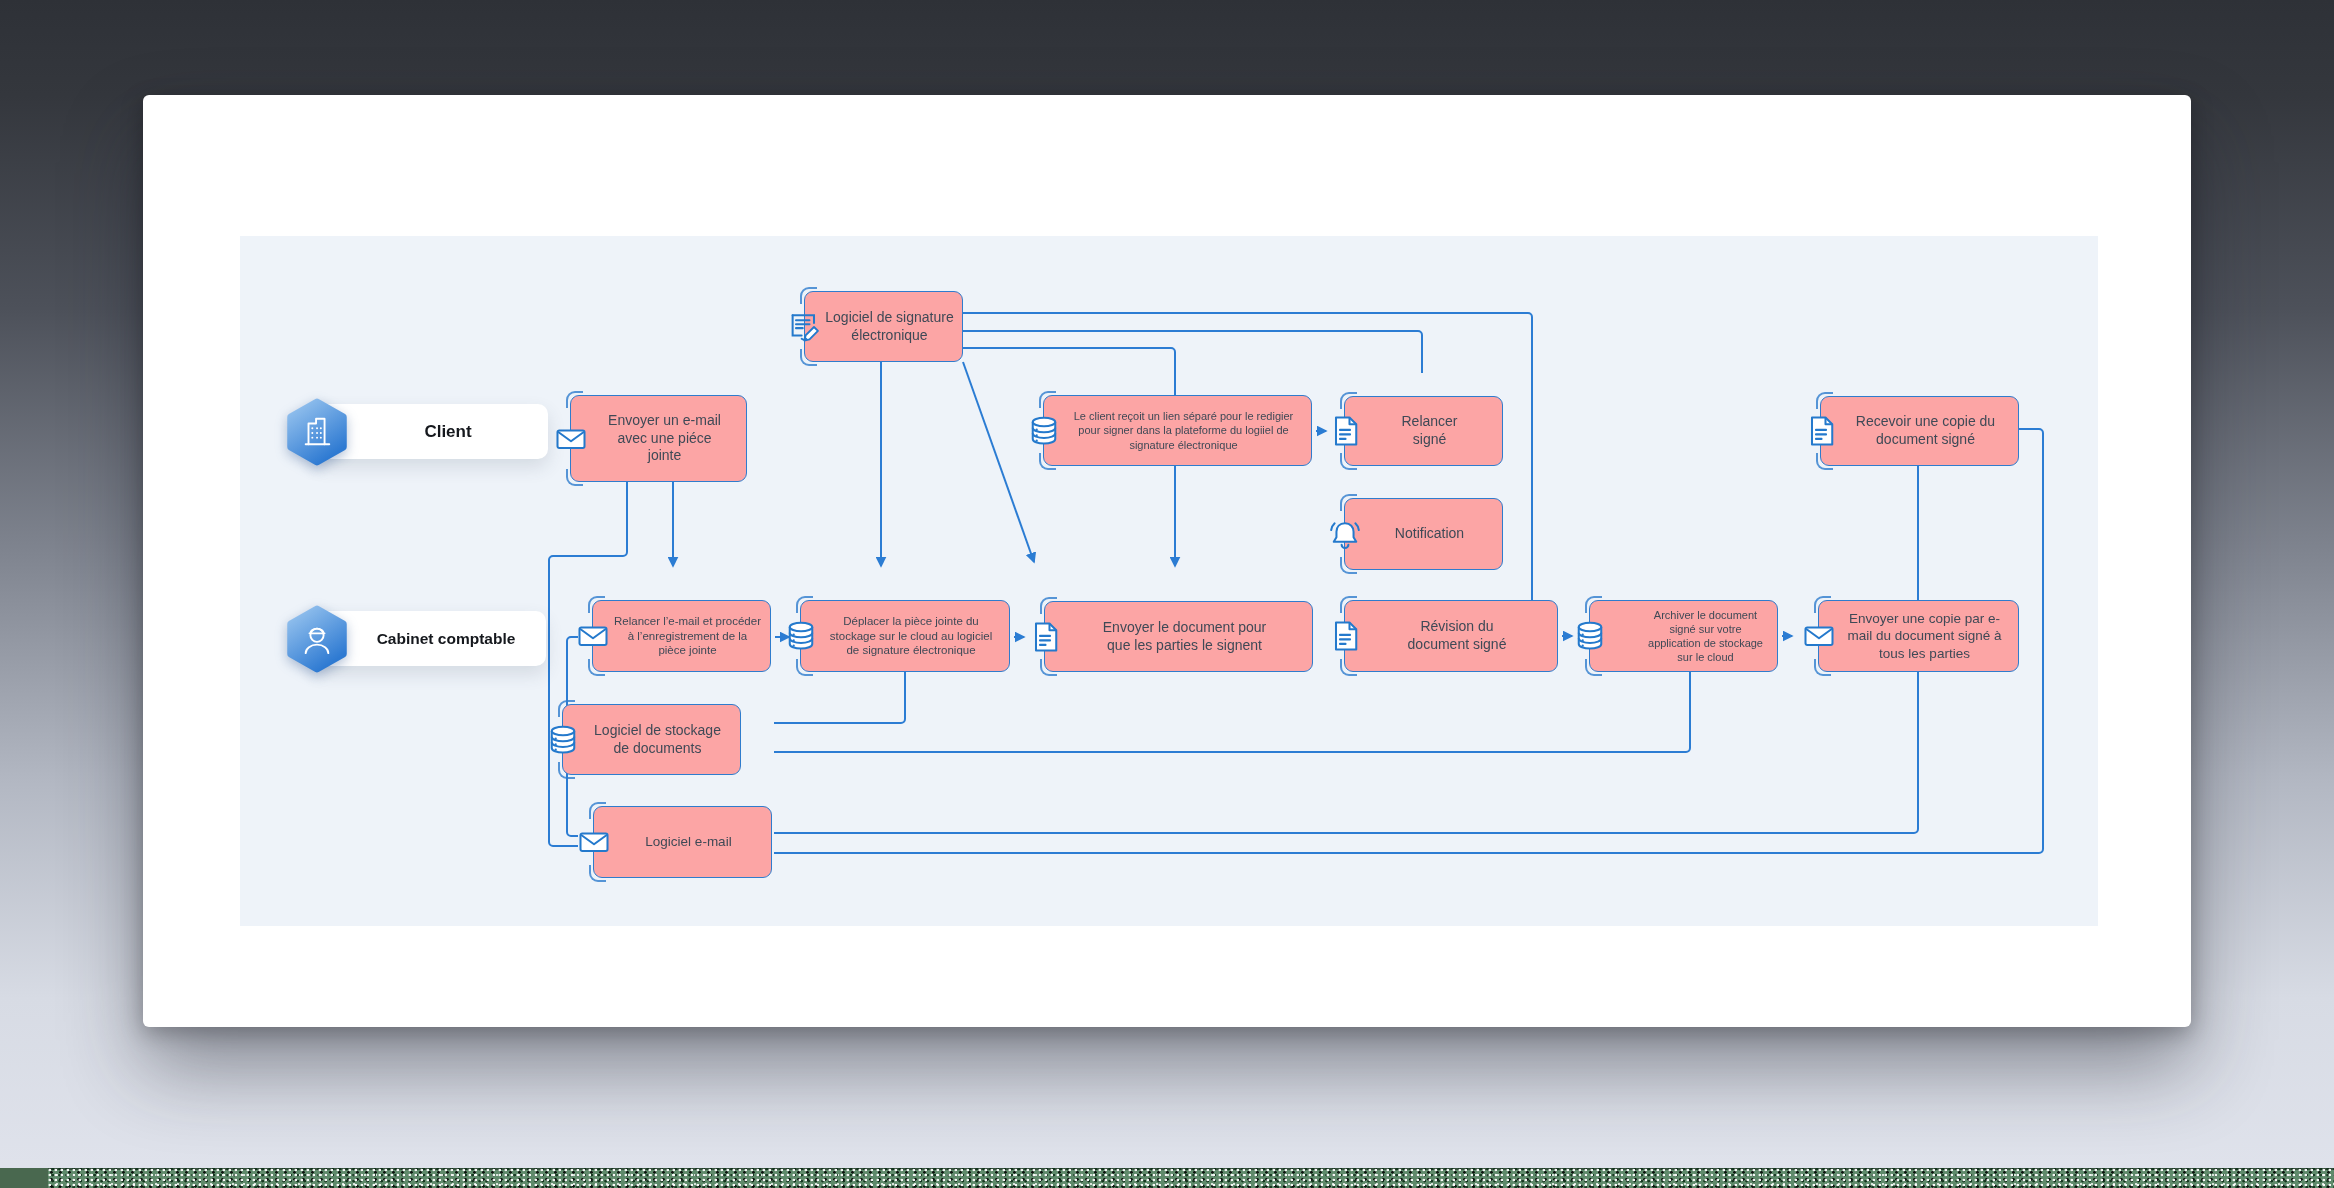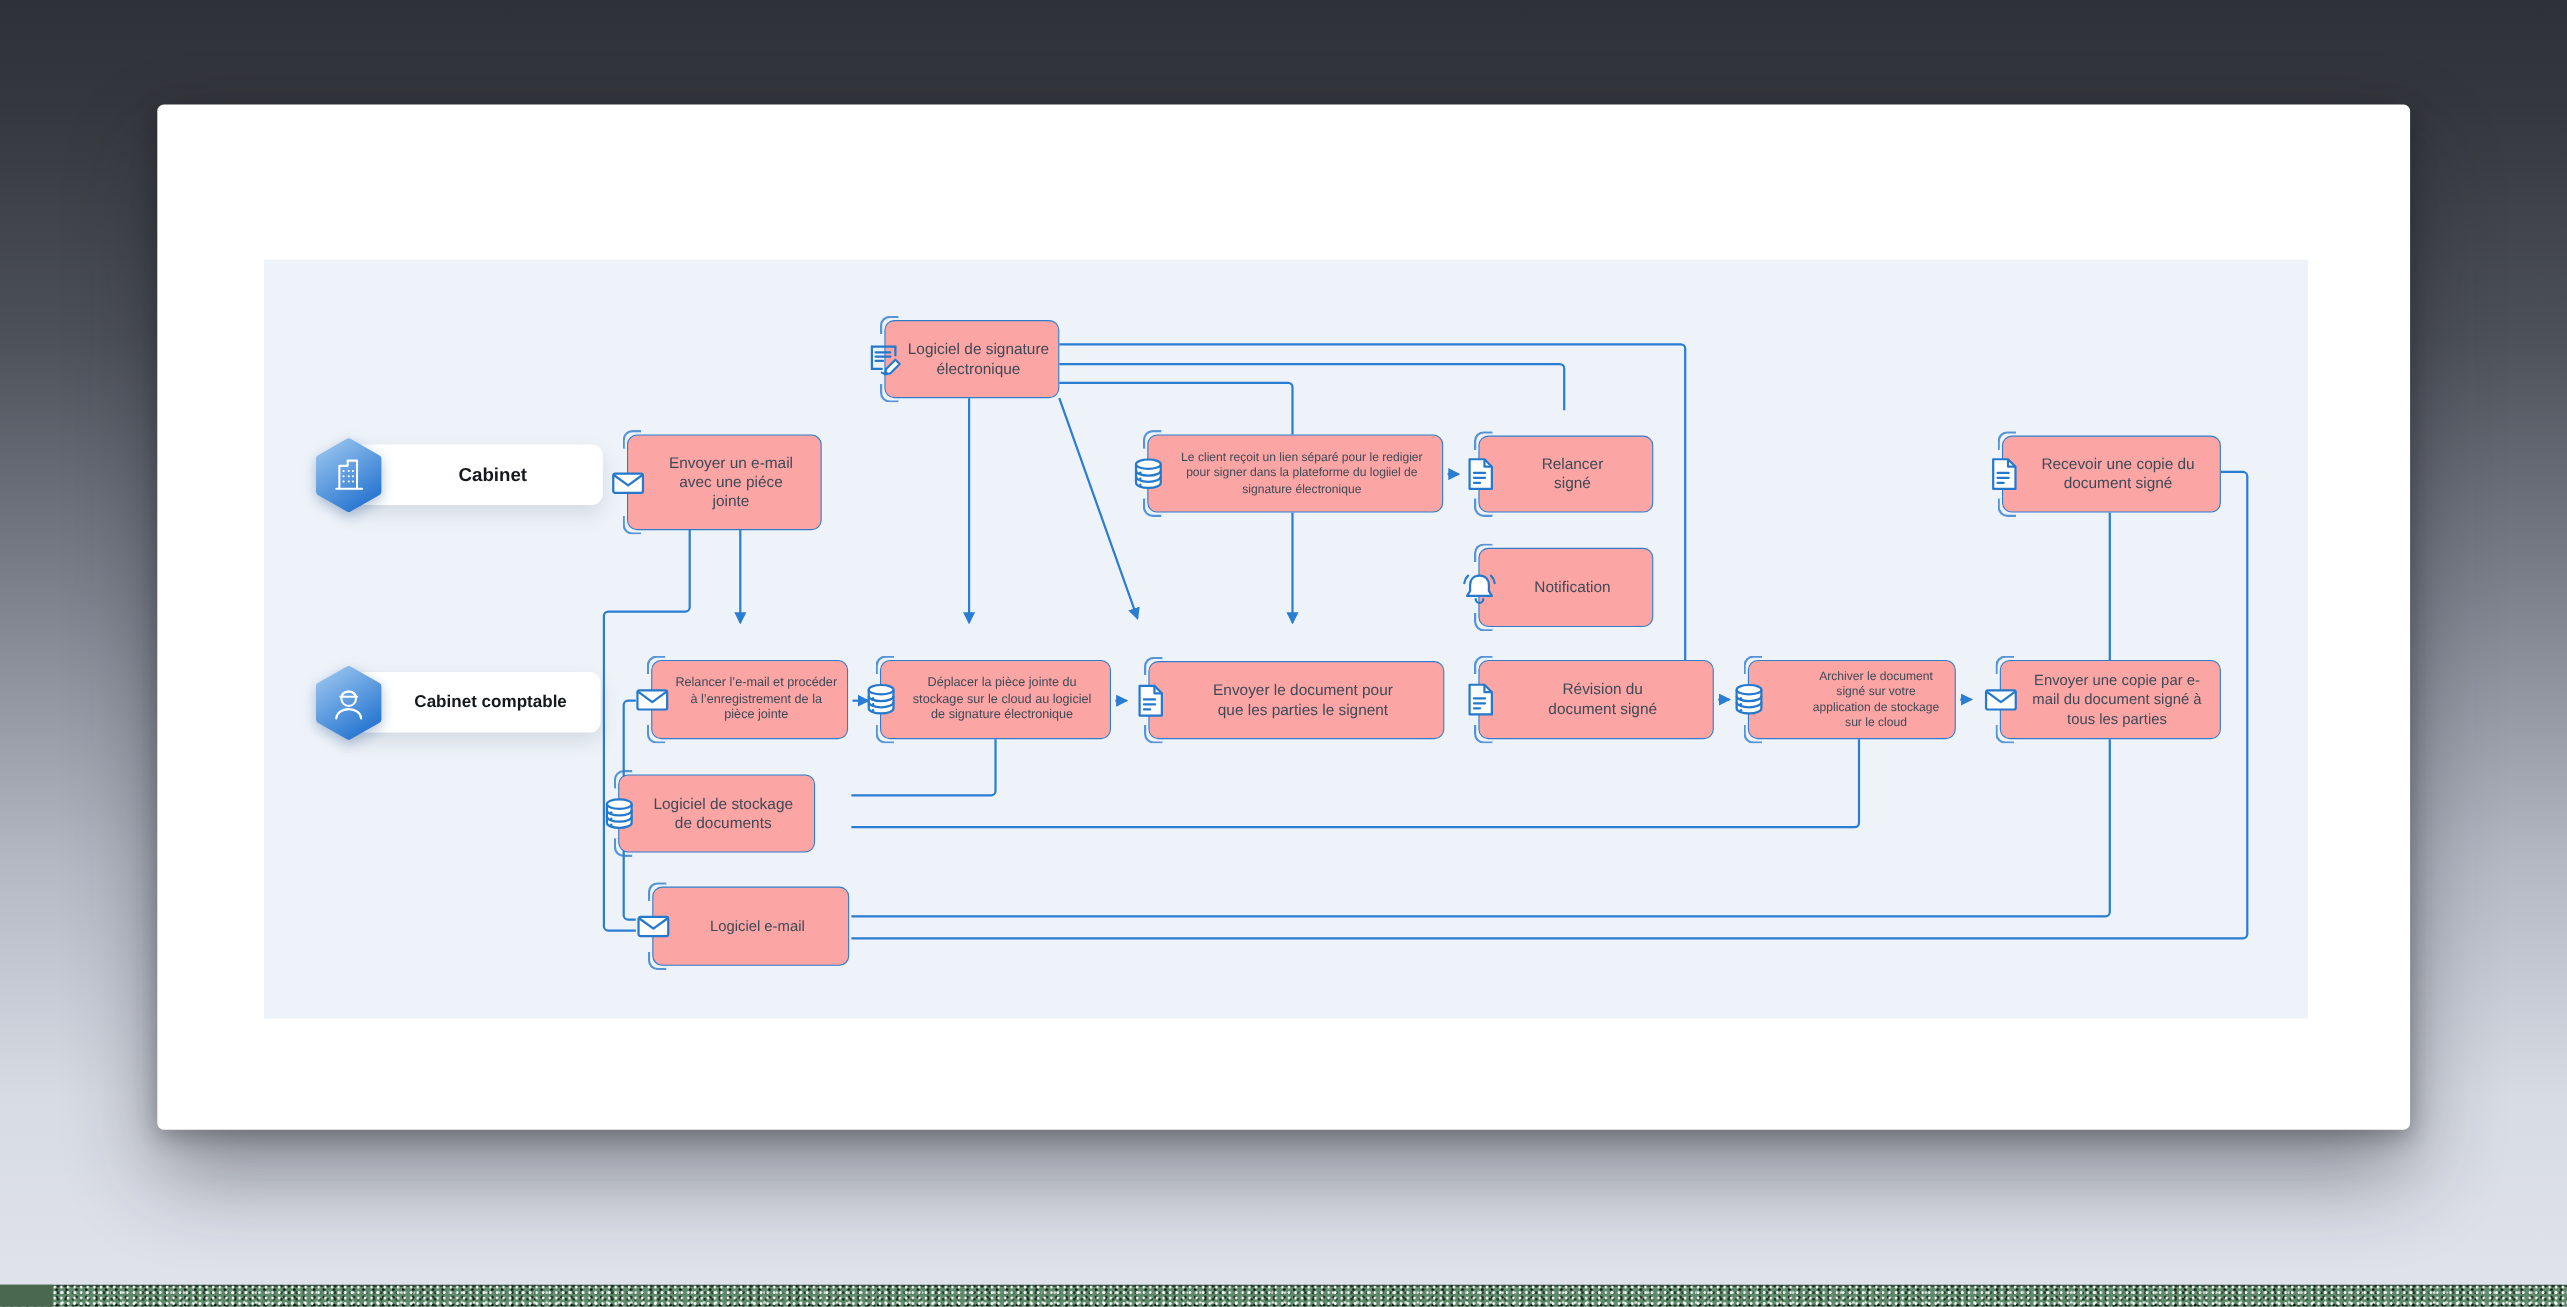--- a/index.html
+++ b/index.html
@@ -267,21 +267,21 @@
 <div class="node" style="left:593px;top:806px;width:179px;height:72px;font-size:13.5px;">
   <span class="nicon">
       <svg viewBox="0 0 32 32">
         <use href="#sym-envelope" xlink:href="#sym-envelope"></use>
       </svg>
     </span>
   <span class="nlabel">Logiciel e-mail</span>
 </div>
 
 <div class="lane-pill" style="left:312px;top:404px;font-size:17px;padding-left:36px;">
-  <span>Cabinet</span>
+  <span>Client</span>
 </div>
 <div class="lane-hex" style="left:285px;top:398px;">
   <svg width="64" height="68" viewBox="0 0 66 72">
     <polygon points="33,4 61,20 61,52 33,68 5,52 5,20" fill="url(#hexgrad)" stroke="url(#hexgrad)" stroke-width="7" stroke-linejoin="round"></polygon>
     <g fill="none" stroke="#ffffff" stroke-width="2" stroke-linecap="round" stroke-linejoin="round">
       <path d="M24 49 V27 h8 v-5 h9 v27"></path>
       <path d="M21 49 h25"></path>
       <path d="M28 32 h0.1 M33 32 h0.1 M28 37 h0.1 M33 37 h0.1 M37 32 h0.1 M37 37 h0.1 M28 42 h0.1 M33 42 h0.1 M37 42 h0.1"></path>
     </g>
   </svg>

